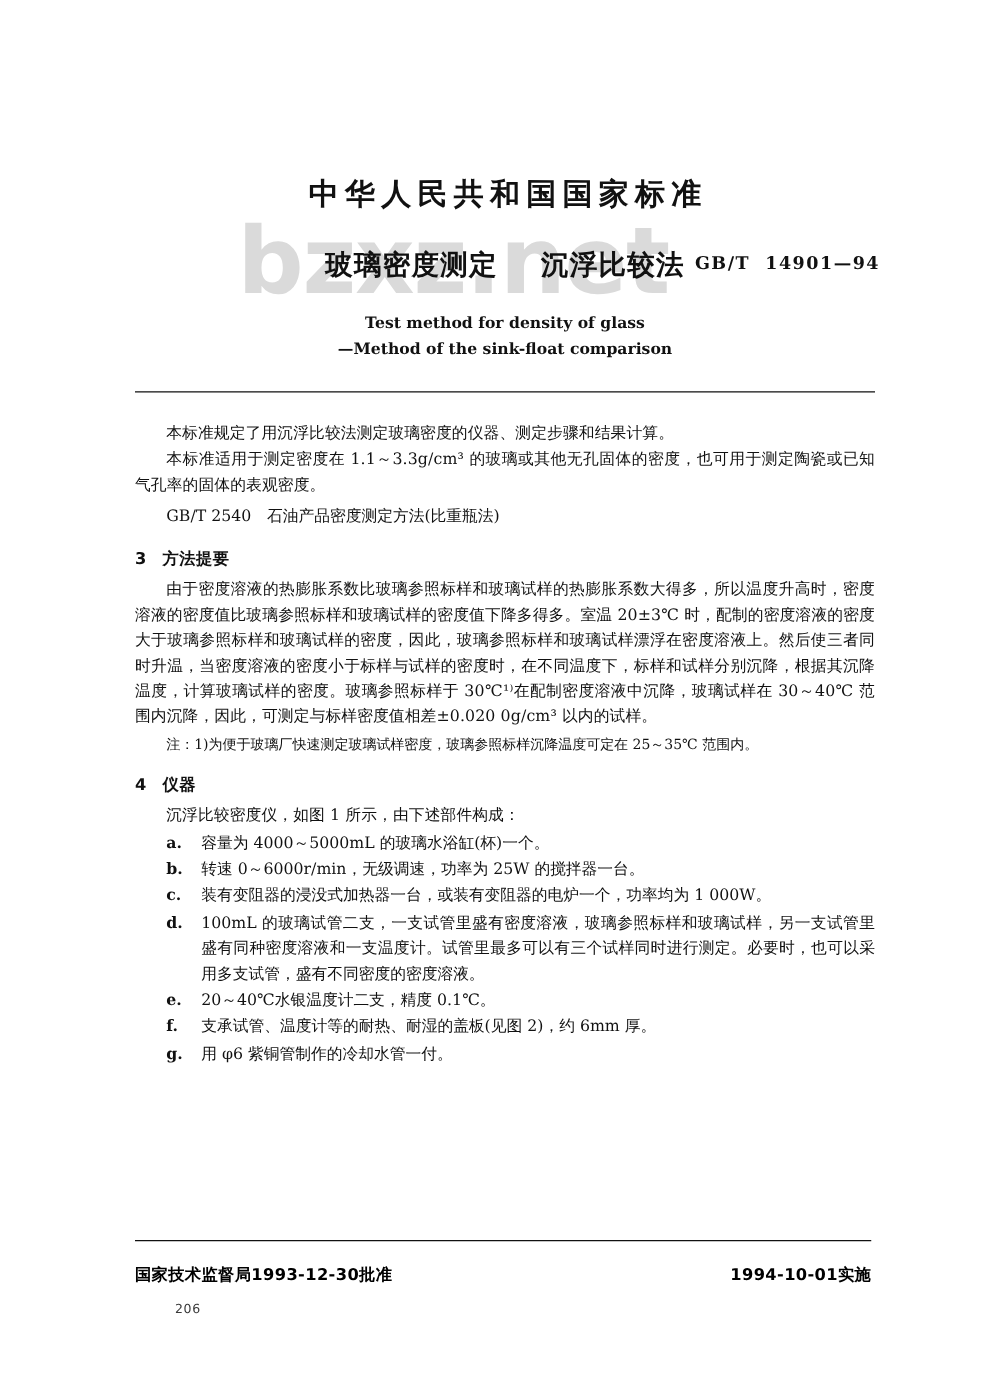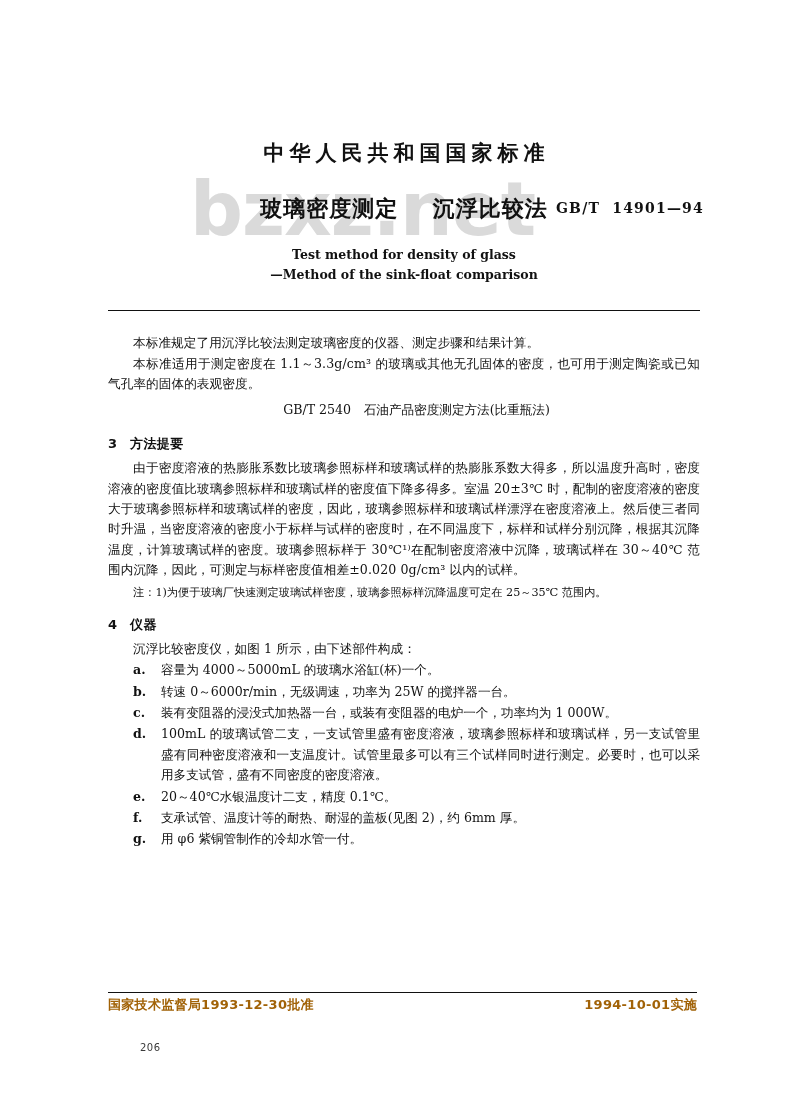--- a/index.html
+++ b/index.html
@@ -43,21 +43,21 @@
     padding: 0 100px 0 108px;
   }
 
   
   .masthead {
     padding-top: 142px;
     text-align: center;
   }
   .nat-std {
     font-family: "DejaVu Sans", "Liberation Sans", sans-serif;
-    font-size: 21px;
+    font-size: 24px;
     font-weight: bold;
     letter-spacing: 5px;
     color: #111;
     line-height: 1.1;
     text-indent: 5px;
   }
 
   .title-row {
     position: relative;
     margin-top: 29px;
@@ -136,21 +136,20 @@
     text-align: justify;
   }
 
   .ref-line {
     margin: 5px 0 0 0;
     padding-left: 25px;
     font-family: "DejaVu Serif", "Liberation Serif", serif;
     font-size: 12.6px;
     line-height: 1.62;
     color: #111;
-    text-align: center;
   }
 
   ul.item-list {
     list-style: none;
     margin: 0;
     padding: 0 0 0 25px;
   }
   ul.item-list li {
     display: flex;
     align-items: flex-start;
@@ -181,25 +180,25 @@
   .rule-bottom {
     border: 0;
     border-top: 1.6px solid #111;
     height: 0;
     margin: 0;
   }
   .footer-row {
     display: flex;
     justify-content: space-between;
     align-items: baseline;
-    margin-top: 3px;
+    margin-top: 18px;
     font-family: "DejaVu Sans", "Liberation Sans", sans-serif;
     font-size: 13px;
     font-weight: bold;
-    color: #a16207;
+    color: #000000;
     letter-spacing: 0.3px;
   }
   .page-no {
     position: absolute;
     left: 140px;
     top: 1042px;
     z-index: 2;
     font-family: "DejaVu Sans", "Liberation Sans", sans-serif;
     font-size: 10px;
     color: #3a3a3a;

